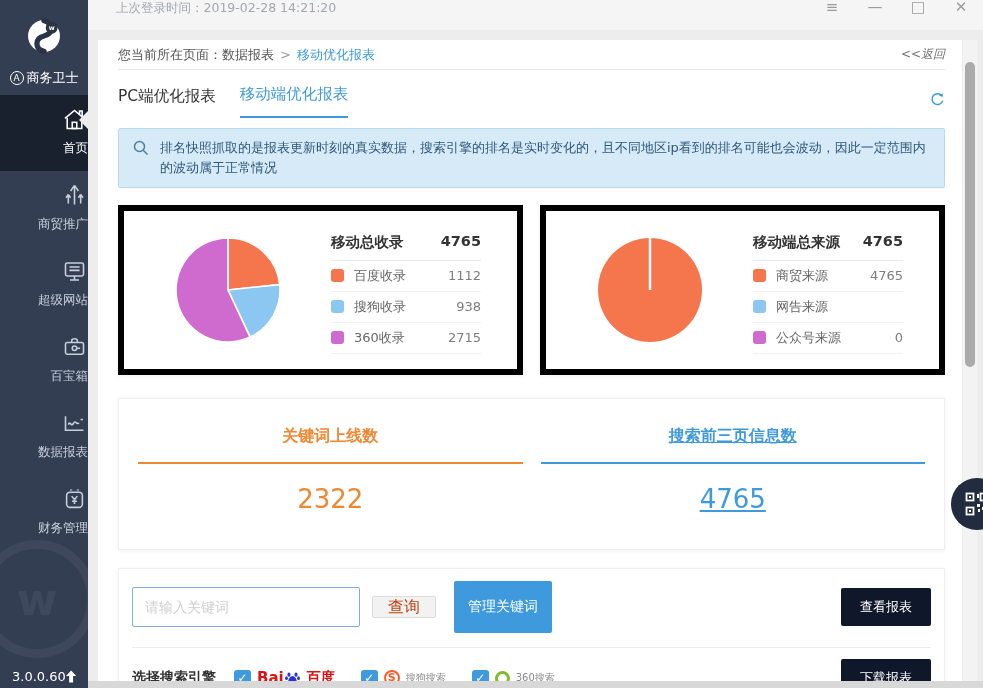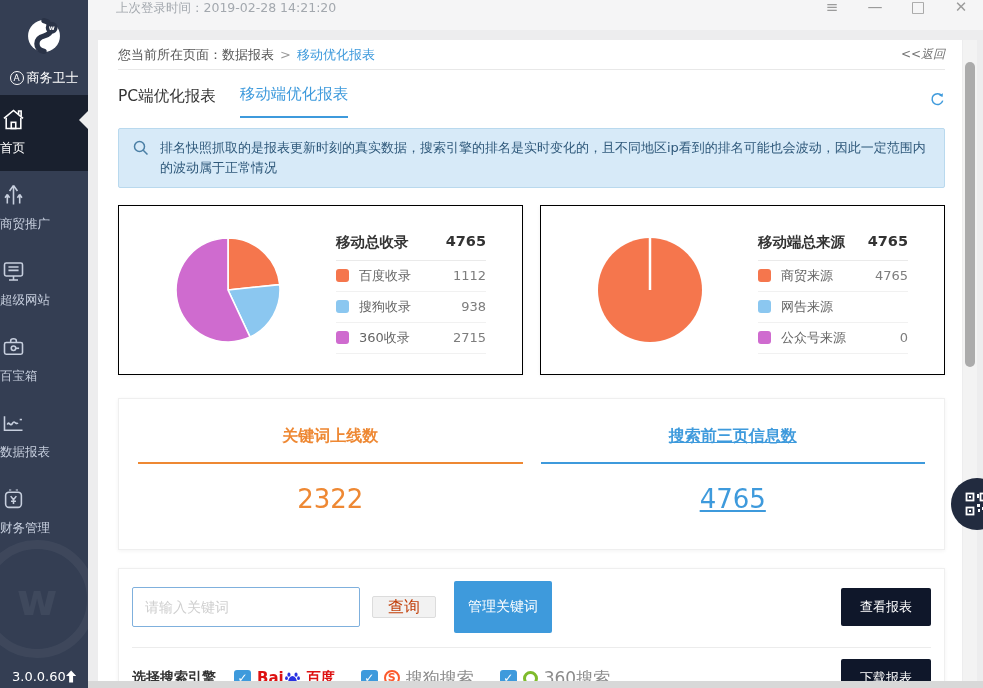--- a/index.html
+++ b/index.html
@@ -5,21 +5,21 @@
   * { margin:0; padding:0; box-sizing:border-box; }
   html,body { width:983px; height:688px; overflow:hidden; }
   body { position:relative; font-family:"DejaVu Sans","Liberation Sans",sans-serif; background:#EDEDEE; font-size:13px; color:#333; }
 
   
   .sidebar { position:absolute; left:0; top:0; width:88px; height:688px; background:#343E53; z-index:5; overflow:hidden; }
   .brand { padding-top:10px; text-align:center; position:relative; z-index:2; }
   .brand-line { margin-top:4px; color:#fff; font-size:13px; display:flex; align-items:center; justify-content:center; gap:3px; }
   .badge { display:inline-block; width:14px; height:14px; border:1px solid #fff; border-radius:50%; font-size:9px; line-height:12px; text-align:center; color:#fff; }
   .menu { margin-top:8px; position:relative; z-index:2; }
-  .menu-item { position:relative; height:76px; padding-top:11px; display:flex; flex-direction:column; align-items:flex-start; gap:7px; color:#C7CFDE; cursor:pointer; }
+  .menu-item { position:relative; height:76px; padding-top:11px; display:flex; flex-direction:column; align-items:flex-end; gap:7px; color:#C7CFDE; cursor:pointer; }
   .menu-item .mi-label { font-size:12.5px; }
   .menu-item.active { background:#19202E; color:#fff; }
   .menu-item.active .notch { position:absolute; right:0; top:16px; width:0; height:0; border-top:9px solid transparent; border-bottom:9px solid transparent; border-right:9px solid #EDEDEE; }
   .menu-item svg { width:27px; height:27px; }
   .watermark { position:absolute; left:-22px; top:540px; width:118px; height:118px; border:9px solid rgba(255,255,255,0.05); border-radius:50%; display:flex; align-items:center; justify-content:center; z-index:1; }
   .watermark span { font-size:44px; font-weight:bold; color:rgba(255,255,255,0.06); }
   .version-row { position:absolute; left:0; bottom:4px; width:100%; padding:0 12px; display:flex; align-items:center; justify-content:space-between; color:#fff; font-size:13px; z-index:2; }
 
   
   .topbar { position:absolute; left:88px; top:0; right:0; height:30px; background:#F5F5F6; display:flex; align-items:flex-start; z-index:4; }
@@ -39,21 +39,21 @@
   .tabs-row { margin-top:14px; display:flex; align-items:flex-end; }
   .tab { font-size:15.5px; color:#333; padding-bottom:11px; cursor:pointer; }
   .tab + .tab { margin-left:24px; }
   .tab.active { color:#3E9ADC; border-bottom:2px solid #3E9ADC; }
   .update-info { margin-left:auto; display:flex; align-items:center; gap:7px; padding-bottom:11px; font-size:13.5px; color:#333; }
 
   .notice { position:relative; margin-top:10px; background:#D7EAF8; border:1px solid #B9D9EE; border-radius:2px; padding:9px 16px 9px 41px; color:#2E587A; font-size:13px; line-height:20px; }
   .notice svg { position:absolute; left:14px; top:11px; }
 
   .cards-row { margin-top:17px; display:flex; gap:17px; }
-  .card { flex:1; height:170px; border:1px solid #000000; box-shadow:0 1px 4px rgba(0,0,0,0.05); display:flex; align-items:center; }
+  .card { flex:1; height:170px; border:6px solid #000000; box-shadow:0 1px 4px rgba(0,0,0,0.05); display:flex; align-items:center; }
   .pie-zone { flex:1; display:flex; justify-content:center; }
   .legend { width:150px; margin-right:36px; }
   .legend .lg-title { display:flex; justify-content:space-between; font-weight:bold; font-size:14.5px; color:#333; padding:6px 0 8px; border-bottom:1px solid #EAEAEA; }
   .lg-row { display:flex; align-items:center; height:31px; border-bottom:1px solid #F1F1F1; font-size:13px; color:#666; }
   .lg-swatch { width:13px; height:13px; border-radius:3px; margin-right:10px; }
   .lg-val { margin-left:auto; color:#7D7D7D; }
 
   .stats-card { margin-top:23px; height:152px; border:1px solid #EFEFEF; box-shadow:0 1px 4px rgba(0,0,0,0.05); display:flex; padding:27px 10px 0; }
   .stat-half { flex:1; text-align:center; padding:0 9px; }
   .stat-title { font-size:16px; font-weight:bold; }
@@ -71,21 +71,21 @@
   .btn { border:none; border-radius:2px; cursor:pointer; font-family:inherit; }
   .btn-query { margin-left:12px; width:64px; height:22px; background:#F2F2F2; border:1px solid #DCDCDC; color:#c2410c; font-size:16px; }
   .btn-manage { margin-left:18px; width:98px; height:52px; background:#3E9ADC; color:#fff; font-size:14px; }
   .btn-blue-sm { margin-left:auto; width:90px; height:38px; background:#0f172a; color:#fff; font-size:13px; }
   .kw-divider { margin-top:14px; border-top:1px solid #ECECEC; }
   .kw-row2 { margin-top:11px; display:flex; align-items:center; }
   .kw-label { font-weight:bold; font-size:14px; color:#333; margin-right:18px; }
   .engines { display:flex; align-items:center; gap:26px; }
   .engine { display:flex; align-items:center; gap:6px; cursor:pointer; }
   .cbx { width:17px; height:17px; border-radius:3px; background:#3E9ADC; color:#fff; font-size:12px; line-height:17px; text-align:center; }
-  .engine .ename { color:#8B8B8B; font-size:17px; }
+  .engine .ename { color:#8B8B8B; font-size:10px; }
   .bd-bai { color:#DD1111; font-weight:bold; font-size:15px; }
   .bd-du { color:#DD1111; font-weight:bold; font-size:14px; }
   .sg-s { display:inline-block; width:16px; height:16px; border:2px solid #FB5A2D; border-radius:50%; color:#FB5A2D; font-size:11px; font-weight:bold; line-height:12px; text-align:center; }
   .so-o { position:relative; display:inline-block; width:15px; height:15px; border:3px solid #7FBB2C; border-radius:50%; }
   .so-o i { position:absolute; right:-3px; bottom:-3px; width:5px; height:5px; background:#F6B723; border-radius:50%; }
 
   
   .scrollbar { position:absolute; right:6px; top:40px; bottom:0; width:14px; background:#F3F3F3; z-index:6; }
   .scroll-thumb { position:absolute; left:2px; top:22px; width:10px; height:305px; background:#ABABAB; border-radius:5px; cursor:pointer; }
   .qr-fab { position:absolute; left:951px; top:478px; width:52px; height:52px; background:#222B3F; border-radius:50%; z-index:7; display:flex; align-items:center; justify-content:center; cursor:pointer; }

